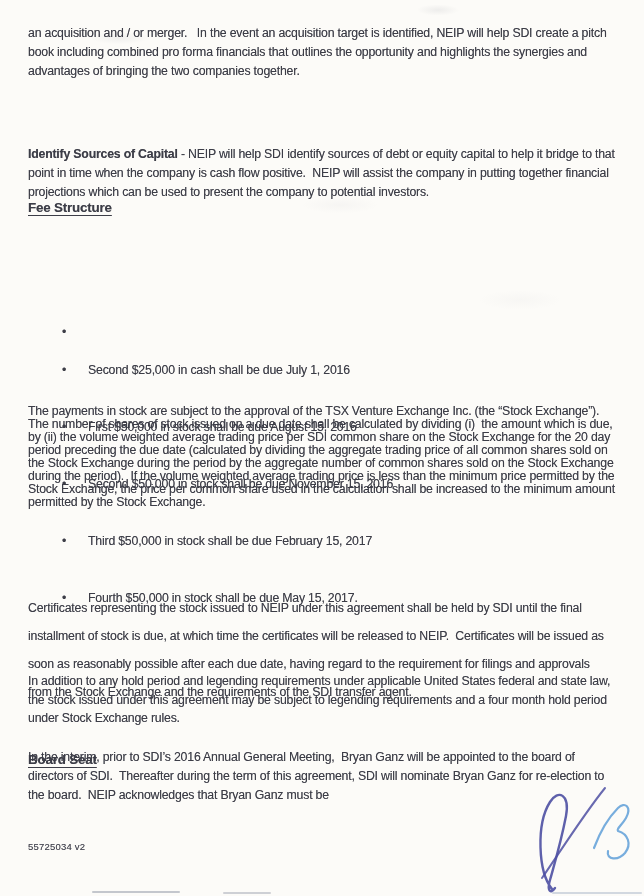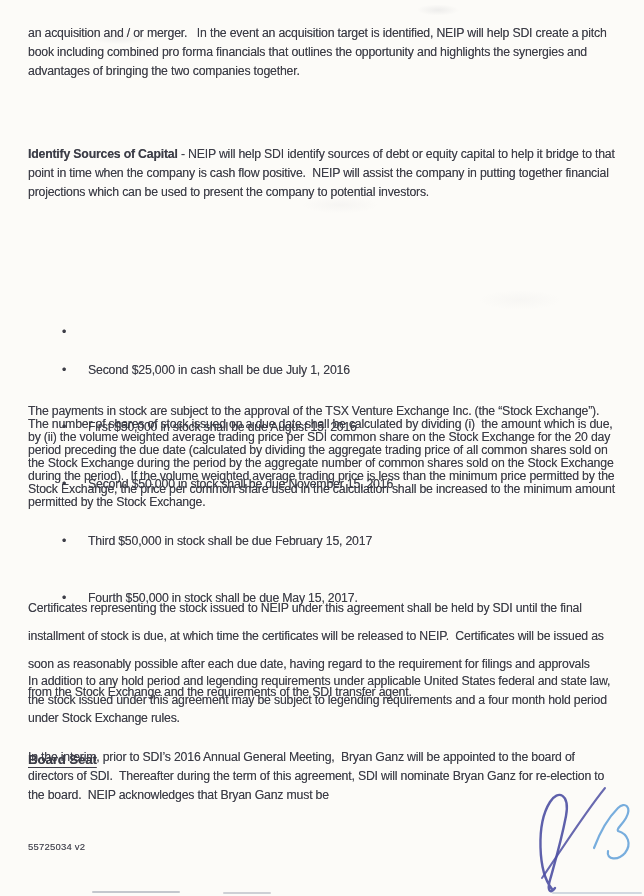--- a/index.html
+++ b/index.html
@@ -76,20 +76,21 @@
 </style>
 </head>
 <body>
 
 <div class="page">
 
   <p class="block p-acquisition">an acquisition and / or merger.   In the event an acquisition target is identified, NEIP will help SDI create a pitch book including combined pro forma financials that outlines the opportunity and highlights the synergies and advantages of bringing the two companies together.</p>
 
   <p class="block p-identify"><span class="lead-bold">Identify Sources of Capital</span><span> - NEIP will help SDI identify sources of debt or equity capital to help it bridge to that point in time when the company is cash flow positive.  NEIP will assist the company in putting together financial projections which can be used to present the company to potential investors.</span></p>
 
+  <h2 class="block heading h-fee">Fee Structure</h2>
 
 
   <ul class="block bullet-list">
     <li><span class="bullet-dot">•</span></li>
     <li><span class="bullet-dot">•</span><span>Second $25,000 in cash shall be due July 1, 2016</span></li>
     <li><span class="bullet-dot">•</span><span>First $50,000 in stock shall be due August 15, 2016</span></li>
     <li><span class="bullet-dot">•</span><span>Second $50,000 in stock shall be due November 15, 2016</span></li>
     <li><span class="bullet-dot">•</span><span>Third $50,000 in stock shall be due February 15, 2017</span></li>
     <li><span class="bullet-dot">•</span><span>Fourth $50,000 in stock shall be due May 15, 2017.</span></li>
   </ul>

